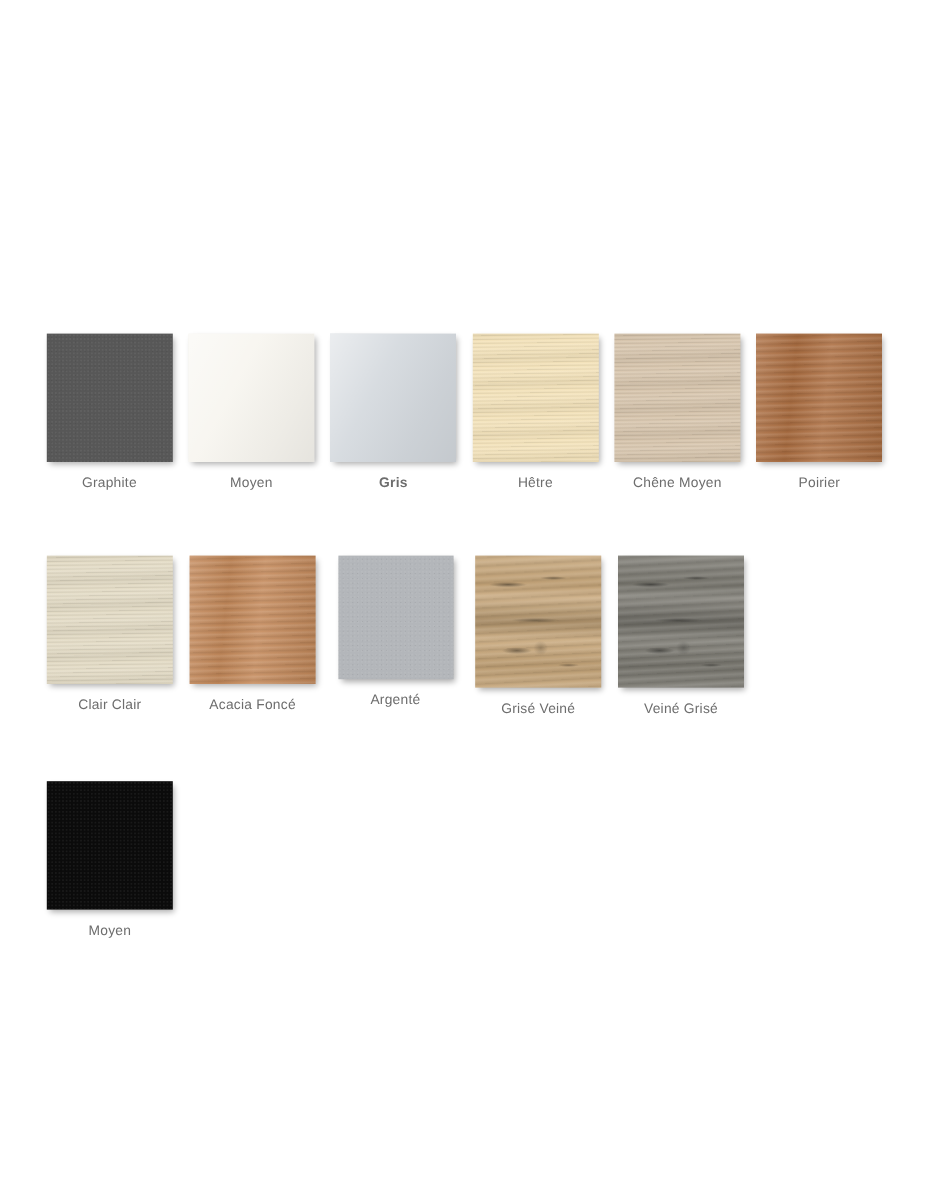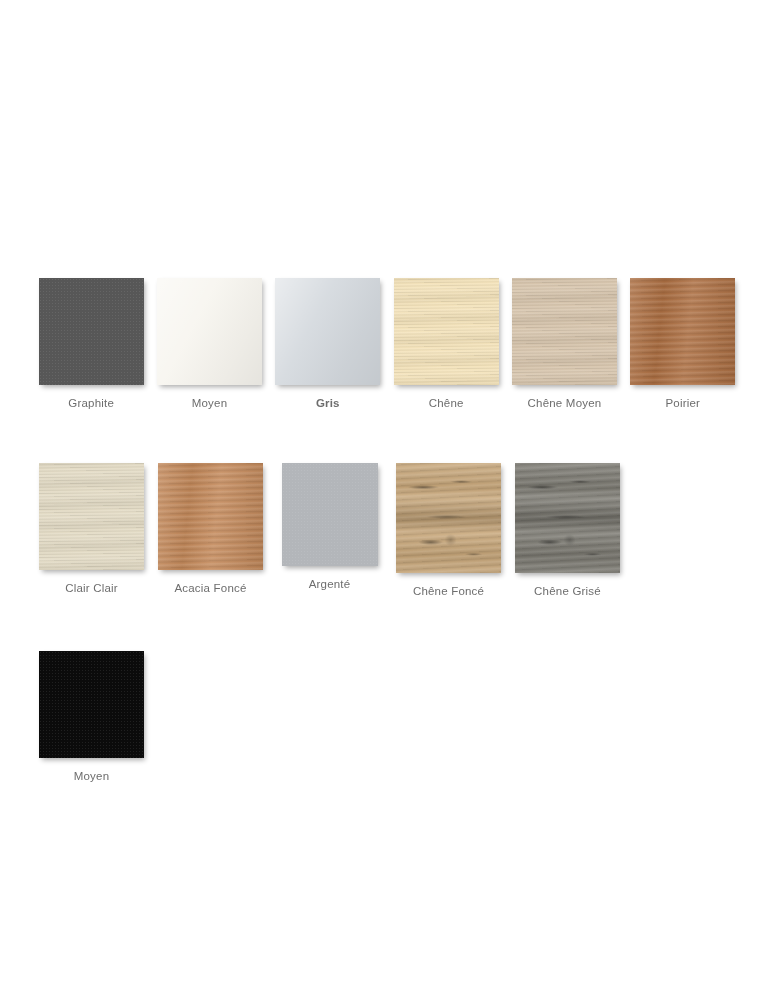--- a/index.html
+++ b/index.html
@@ -205,21 +205,21 @@
         <div class="swatch-label" style="color: rgb(109, 109, 109);">Moyen</div>
       </div>
 
       <div class="swatch-cell">
         <div class="swatch-tile tex-smooth" style="background-color: rgb(211, 216, 221);"></div>
         <div class="swatch-label" style="color: rgb(109, 109, 109); font-weight: bold;">Gris</div>
       </div>
 
       <div class="swatch-cell">
         <div class="swatch-tile tex-grain" style="background-color: rgb(244, 227, 187);"></div>
-        <div class="swatch-label" style="color: rgb(109, 109, 109);">Chêne</div>
+        <div class="swatch-label" style="color: rgb(109, 109, 109);">Hêtre</div>
       </div>
 
       <div class="swatch-cell">
         <div class="swatch-tile tex-grain" style="background-color: rgb(216, 198, 174);"></div>
         <div class="swatch-label" style="color: rgb(109, 109, 109);">Chêne Moyen</div>
       </div>
 
       <div class="swatch-cell">
         <div class="swatch-tile tex-cathedral" style="background-color: rgb(173, 111, 66);"></div>
         <div class="swatch-label" style="color: rgb(109, 109, 109);">Poirier</div>
@@ -240,26 +240,26 @@
         <div class="swatch-label" style="color: rgb(109, 109, 109);">Acacia Foncé</div>
       </div>
 
       <div class="swatch-cell">
         <div class="swatch-tile tile-narrow tex-speckle" style="background-color: rgb(179, 182, 186);"></div>
         <div class="swatch-label" style="color: rgb(109, 109, 109);">Argenté</div>
       </div>
 
       <div class="swatch-cell">
         <div class="swatch-tile tile-tall tex-rustic" style="background-color: rgb(200, 167, 122);"></div>
-        <div class="swatch-label" style="color: rgb(109, 109, 109);">Chêne Foncé</div>
+        <div class="swatch-label" style="color: rgb(109, 109, 109);">Grisé Veiné</div>
       </div>
 
       <div class="swatch-cell">
         <div class="swatch-tile tile-tall tex-rustic" style="background-color: rgb(124, 122, 114);"></div>
-        <div class="swatch-label" style="color: rgb(109, 109, 109);">Chêne Grisé</div>
+        <div class="swatch-label" style="color: rgb(109, 109, 109);">Veiné Grisé</div>
       </div>
 
     </div>
 
     <div class="swatch-row row-3">
 
       <div class="swatch-cell">
         <div class="swatch-tile tex-speckle" style="background-color: rgb(11, 11, 11);"></div>
         <div class="swatch-label" style="color: rgb(109, 109, 109);">Moyen</div>
       </div>

